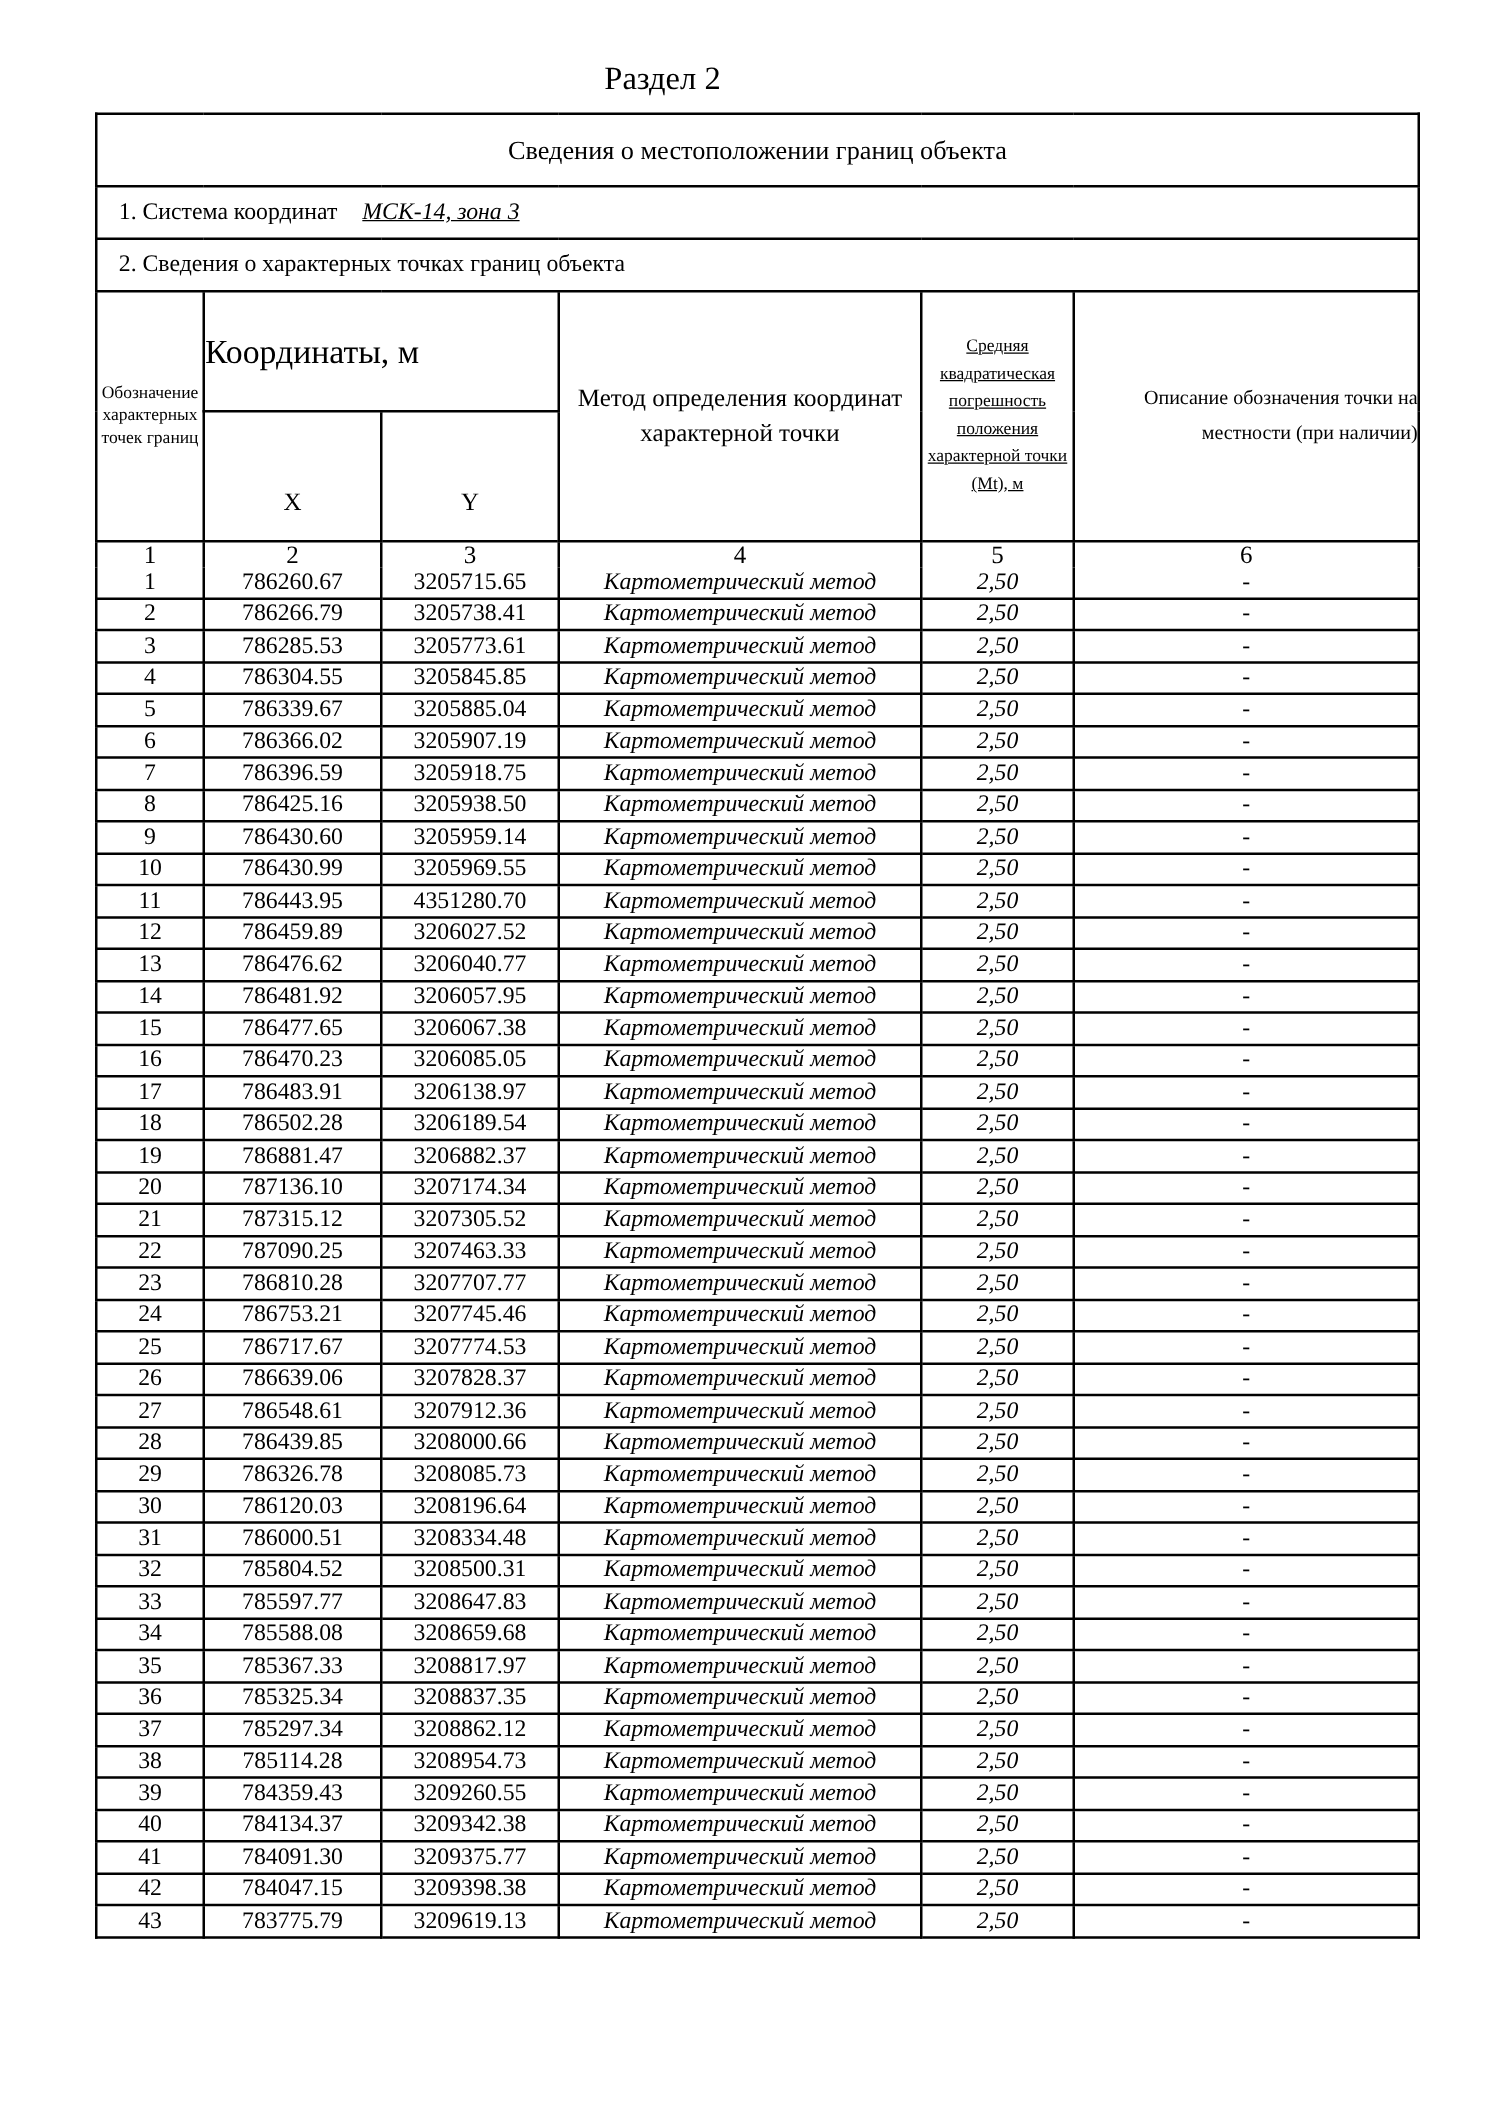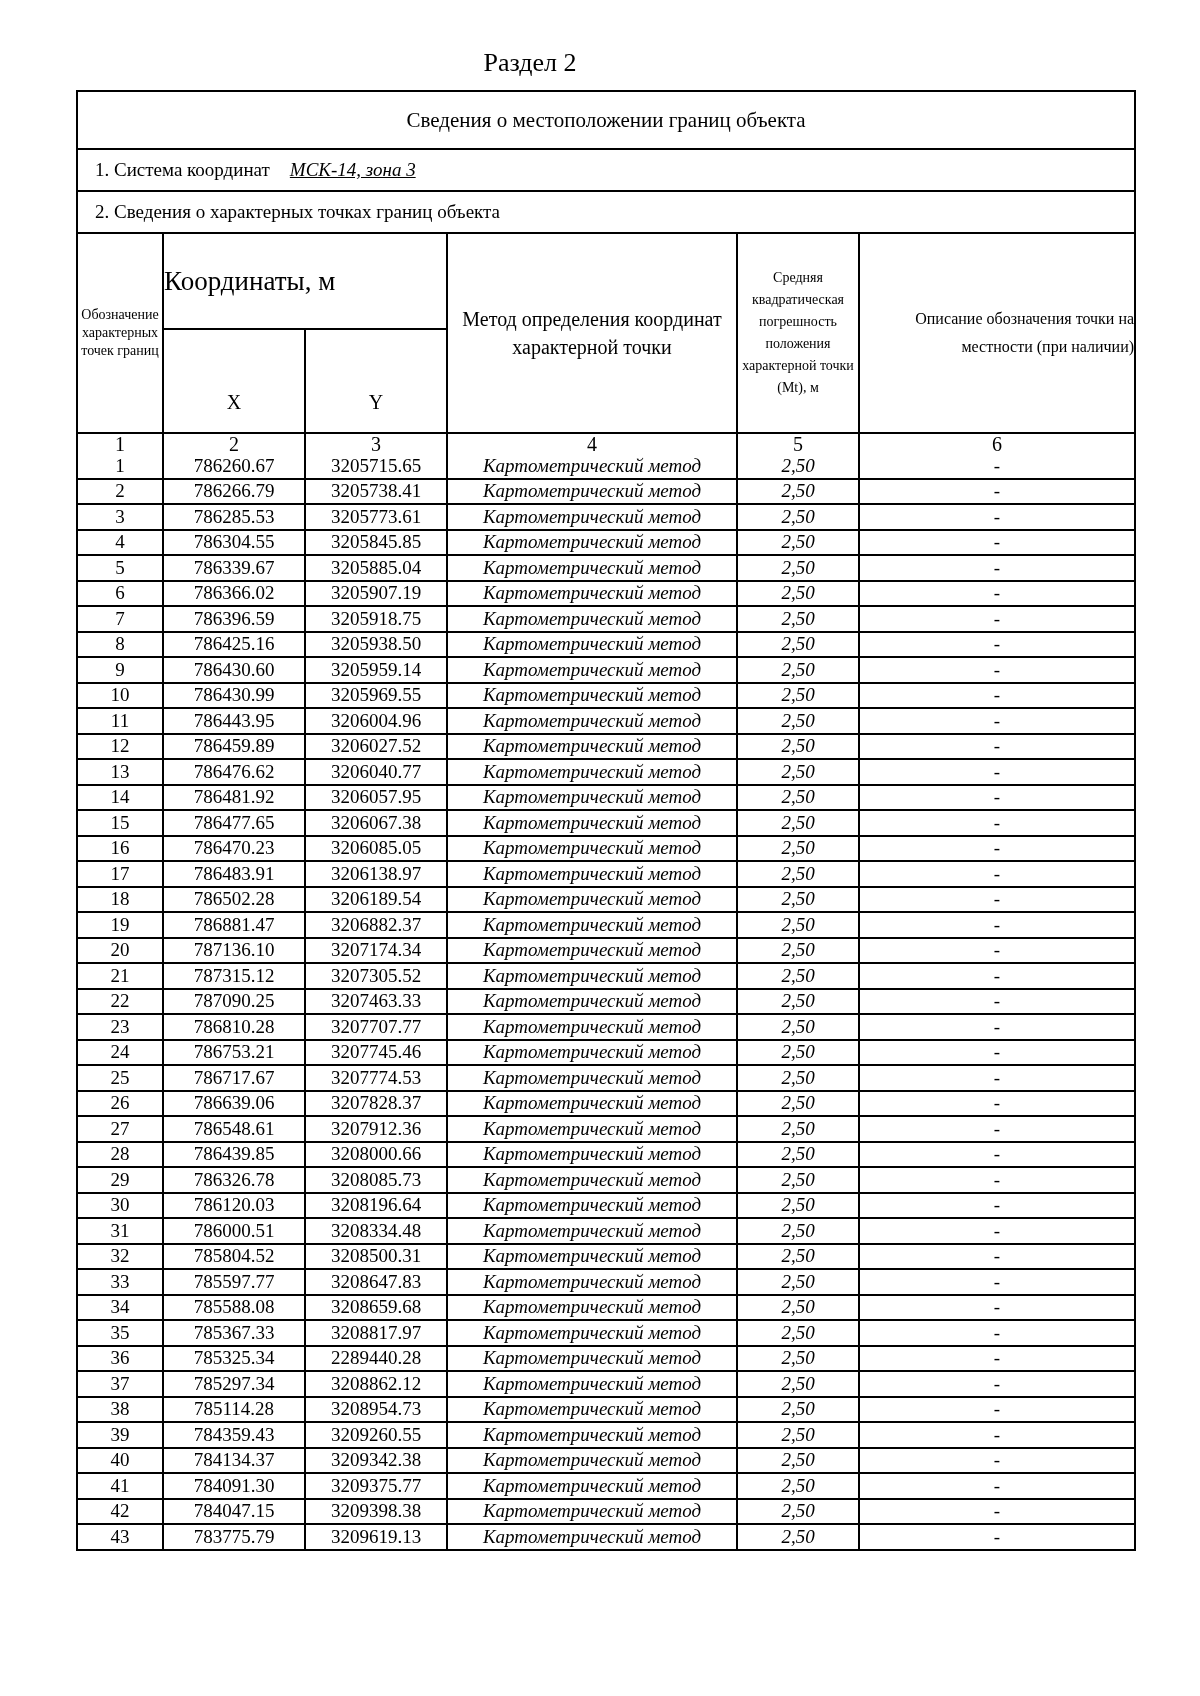--- a/index.html
+++ b/index.html
@@ -4,21 +4,21 @@
 <style>
   html, body { margin: 0; padding: 0; background: #ffffff; }
   body { width: 1200px; height: 1696px; position: relative; font-family: "Liberation Serif", serif; color: #000; }
   .section-title { position: absolute; top: 48px; left: 0; width: 1060px; text-align: center; font-size: 26px; }
   .doc-table { position: absolute; left: 76px; top: 90px; width: 1058px; border-collapse: collapse; table-layout: fixed; }
   .doc-table td, .doc-table th { border: 2px solid #000; padding: 0; font-weight: normal; }
   .row-title td { height: 56px; text-align: center; font-size: 21px; }
   .row-line td { height: 40px; font-size: 19px; padding-left: 17px; text-align: left; }
   .coord-value { font-style: italic; text-decoration: underline; margin-left: 20px; }
   .hdr-small { font-size: 14px; line-height: 18px; text-align: center; vertical-align: middle; }
-  .hdr-mt { font-size: 14px; line-height: 22px; text-align: center; vertical-align: middle; }
+  .hdr-mt { font-size: 14px; line-height: 22px; text-align: center; vertical-align: middle; text-decoration: underline; }
   .hdr-big { font-size: 20px; line-height: 28px; text-align: center; vertical-align: middle; margin-top: 28px; }
   .hdr-desc { font-size: 16px; line-height: 28px; text-align: right; padding-left: 6px !important; vertical-align: middle; margin-left: 20px; }
   .hdr-coords { height: 94px; font-size: 27px; text-align: left; vertical-align: middle; }
   .hdr-xy { height: 84px; font-size: 20px; text-align: center; vertical-align: bottom; padding-bottom: 18px !important; }
   .num-row td { height: 20px; font-size: 20px; text-align: center; line-height: 20px; border-bottom: none; }
   .data-row td { height: 23.5px; font-size: 19px; text-align: center; line-height: 22px; }
   .data-row.first td { border-top: none; }
   .method { font-style: italic; }
   .mt { font-style: italic; font-size: 17px; }
 </style>
@@ -143,21 +143,21 @@
         <td>10</td>
         <td>786430.99</td>
         <td>3205969.55</td>
         <td class="method">Картометрический метод</td>
         <td class="mt">2,50</td>
         <td>-</td>
       </tr>
       <tr class="data-row">
         <td>11</td>
         <td>786443.95</td>
-        <td>3206004.96</td>
+        <td>4351280.70</td>
         <td class="method">Картометрический метод</td>
         <td class="mt">2,50</td>
         <td>-</td>
       </tr>
       <tr class="data-row">
         <td>12</td>
         <td>786459.89</td>
         <td>3206027.52</td>
         <td class="method">Картометрический метод</td>
         <td class="mt">2,50</td>
@@ -343,21 +343,21 @@
         <td>35</td>
         <td>785367.33</td>
         <td>3208817.97</td>
         <td class="method">Картометрический метод</td>
         <td class="mt">2,50</td>
         <td>-</td>
       </tr>
       <tr class="data-row">
         <td>36</td>
         <td>785325.34</td>
-        <td>2289440.28</td>
+        <td>3208837.35</td>
         <td class="method">Картометрический метод</td>
         <td class="mt">2,50</td>
         <td>-</td>
       </tr>
       <tr class="data-row">
         <td>37</td>
         <td>785297.34</td>
         <td>3208862.12</td>
         <td class="method">Картометрический метод</td>
         <td class="mt">2,50</td>

